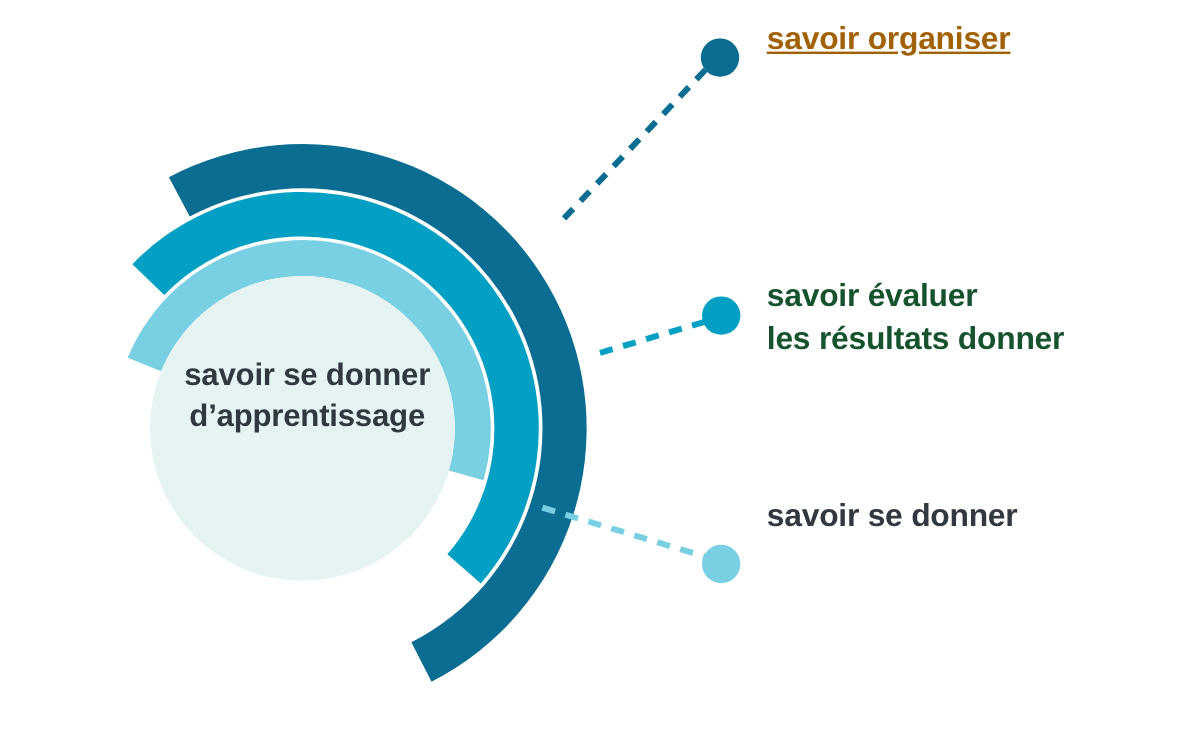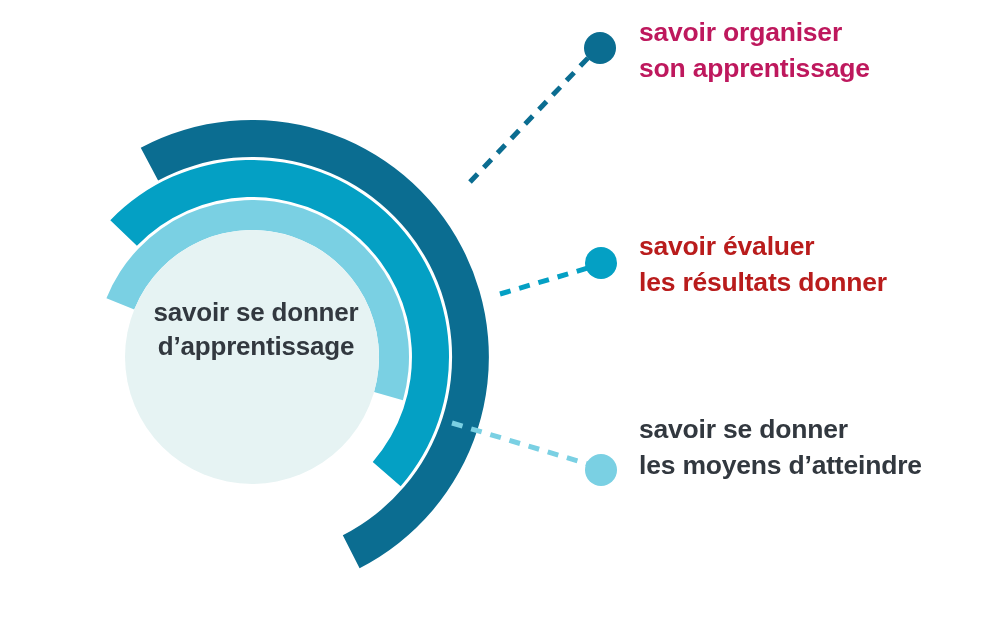--- a/index.html
+++ b/index.html
@@ -79,28 +79,26 @@
     <circle cx="601" cy="263" r="16" fill="#04a0c4"></circle>
     <circle cx="601" cy="470" r="16" fill="#7ad0e3"></circle>
 
   </svg>
 
   <div class="center-label" style="color: rgb(50, 56, 63);">
     <span class="lbl-line">savoir se donner</span>
     <span class="lbl-line">d’apprentissage</span>
   </div>
 
-  <div class="callout-label callout-1" style="color: #be185d;">
+  <div class="callout-label callout-1" style="color: #a16207; text-decoration: underline;">
     <span class="lbl-line">savoir organiser</span>
-    <span class="lbl-line">son apprentissage</span>
   </div>
 
-  <div class="callout-label callout-2" style="color: #b91c1c;">
+  <div class="callout-label callout-2" style="color: #14532d;">
     <span class="lbl-line">savoir évaluer</span>
     <span class="lbl-line">les résultats donner</span>
   </div>
 
   <div class="callout-label callout-3" style="color: rgb(50, 56, 63);">
     <span class="lbl-line">savoir se donner</span>
-    <span class="lbl-line">les moyens d’atteindre</span>
   </div>
 
 </div>
 
 </body></html>

